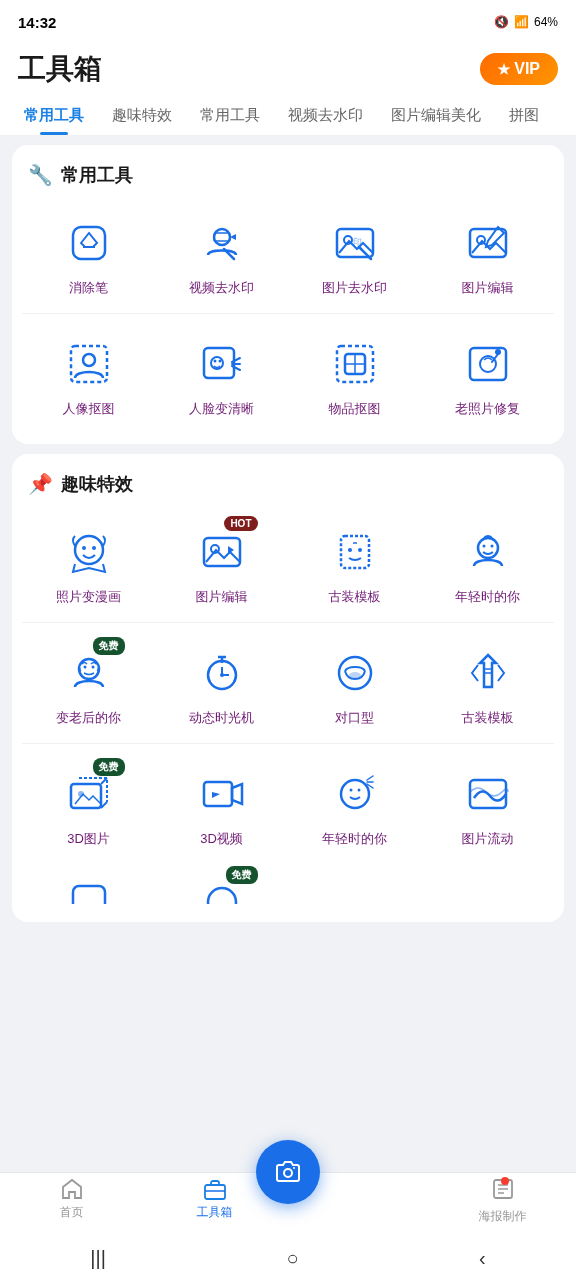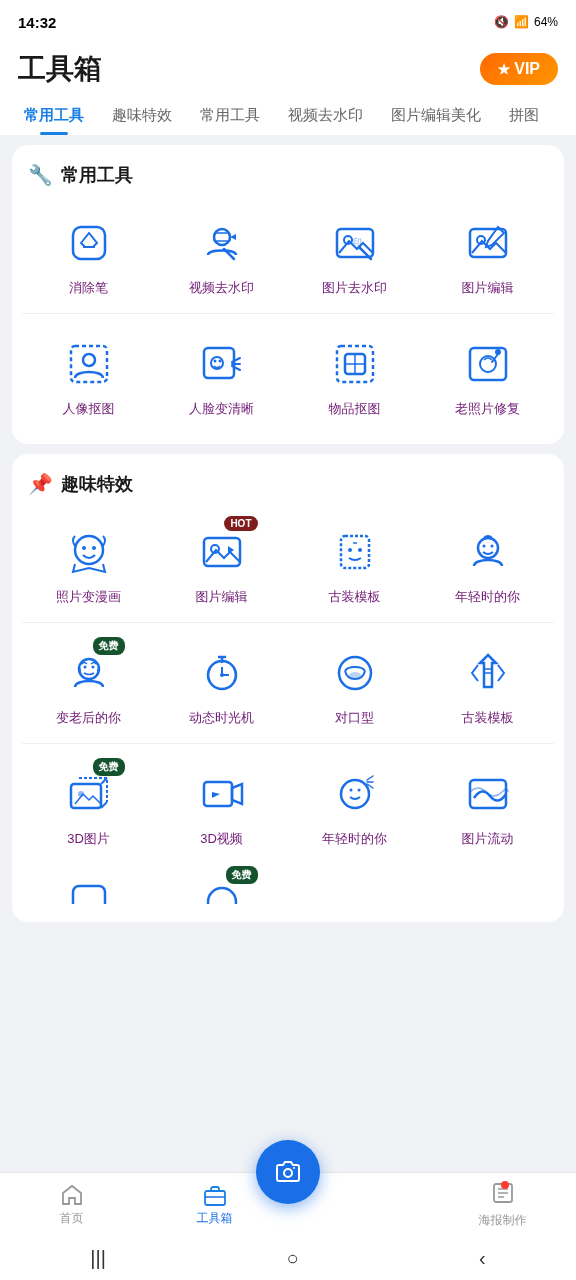--- a/index.html
+++ b/index.html
@@ -160,21 +160,21 @@
     }
 
     
     .bottom-nav {
       position: fixed;
       bottom: 44px;
       left: 0;
       width: 576px;
       background: #fff;
       display: flex;
-      align-items: center;
+      align-items: flex-start;
       justify-content: space-around;
       height: 64px;
       border-top: 1px solid #e8e8e8;
       z-index: 100;
     }
     .nav-item {
       display: flex;
       flex-direction: column;
       align-items: center;
       gap: 3px;

